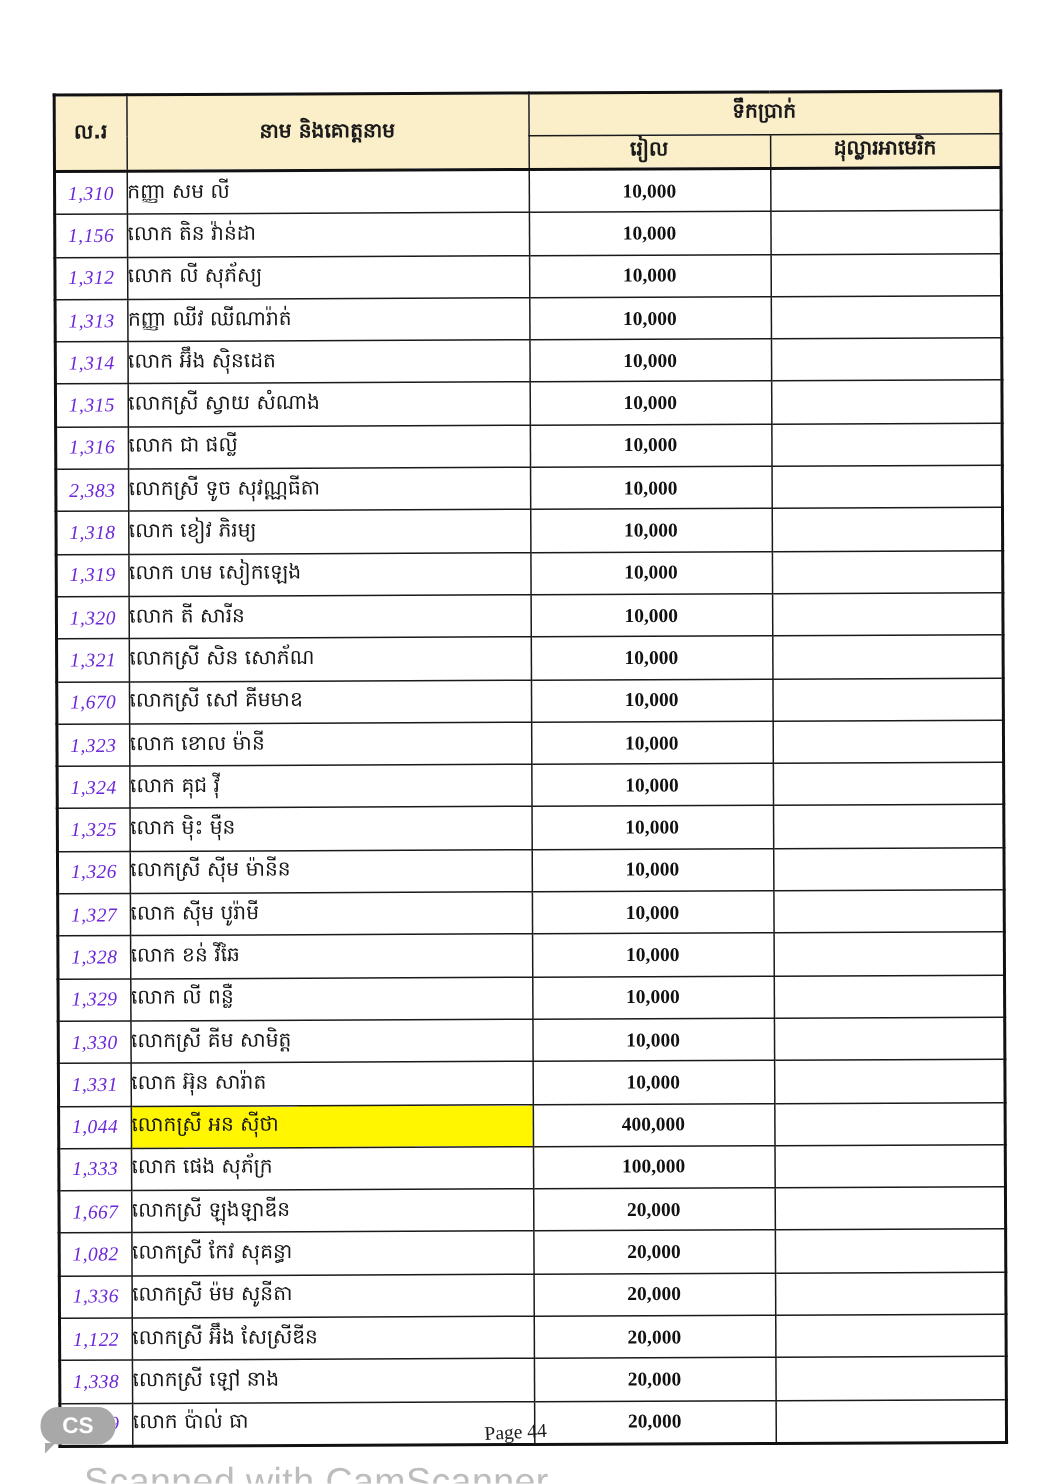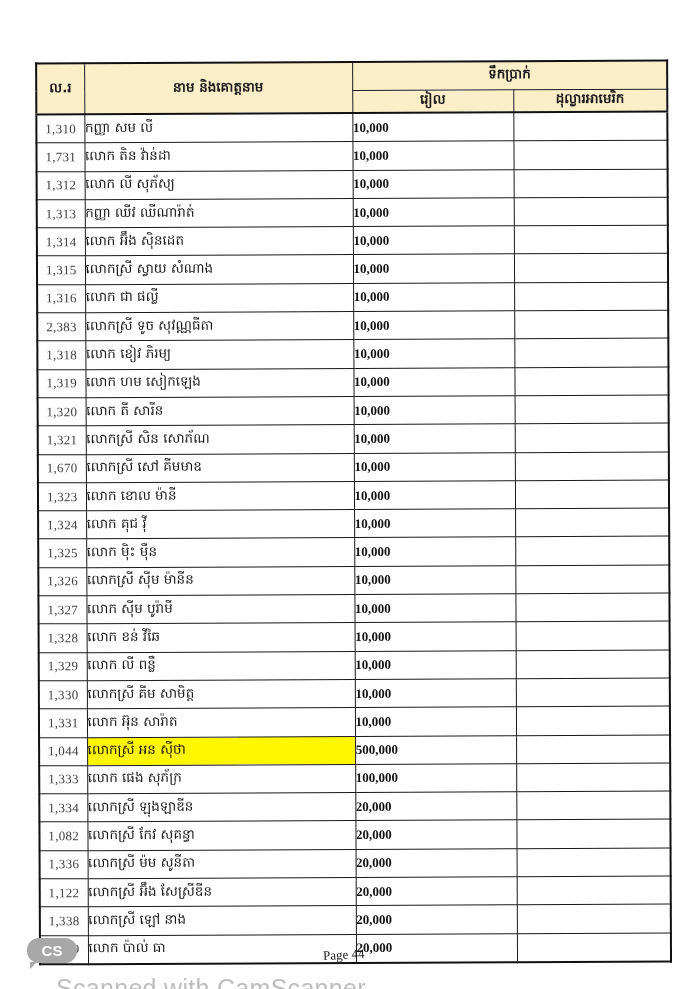--- a/index.html
+++ b/index.html
@@ -32,28 +32,28 @@
     background:#fbefc9;
     font-weight:700;font-size:13.5px;color:#1b1b1b;
     text-align:center;vertical-align:middle;
   }
   tr.h1{height:28px;} tr.h2{height:23px;}
   thead{border-bottom:2.2px solid #111;}
   tbody td{height:27.3px;background:#ffffff;vertical-align:middle;}
   td.no{
     text-align:center;
     font-family:"Liberation Serif","DejaVu Serif",serif;
-    font-size:13px;color:#404040;letter-spacing:.3px;
+    font-size:13px;color:#6d28d9;letter-spacing:.3px;font-style:italic;
   }
   td.name{
     text-align:left;padding-left:5px;
     font-size:13.5px;color:#171717;
   }
   td.riel{
-    text-align:left;padding-right:15px;
+    text-align:center;padding-right:15px;
     font-family:"Liberation Serif","DejaVu Serif",serif;
     font-weight:700;font-size:13px;color:#111;
   }
   td.usd{background:#ffffff;}
   td.hl{background:#fff600;}
   
   .footer{position:absolute;left:0;top:930px;width:700px;height:59px;}
   .cs-badge{
     position:absolute;left:27px;top:8px;width:50px;height:25px;
     background:#a8a8a8;border-radius:12px;
@@ -103,21 +103,21 @@
         </tr>
       </thead>
       <tbody>
           <tr>
             <td class="no">1,310</td>
             <td class="name">កញ្ញា សម លី</td>
             <td class="riel">10,000</td>
             <td class="usd"></td>
           </tr>
           <tr>
-            <td class="no">1,731</td>
+            <td class="no">1,156</td>
             <td class="name">លោក តិន វ៉ាន់ដា</td>
             <td class="riel">10,000</td>
             <td class="usd"></td>
           </tr>
           <tr>
             <td class="no">1,312</td>
             <td class="name">លោក លី សុភ័ស្យ</td>
             <td class="riel">10,000</td>
             <td class="usd"></td>
           </tr>
@@ -231,31 +231,31 @@
           </tr>
           <tr>
             <td class="no">1,331</td>
             <td class="name">លោក អ៊ុន សារ៉ាត</td>
             <td class="riel">10,000</td>
             <td class="usd"></td>
           </tr>
           <tr>
             <td class="no">1,044</td>
             <td class="name hl">លោកស្រី អន ស៊ីថា</td>
-            <td class="riel">500,000</td>
+            <td class="riel">400,000</td>
             <td class="usd"></td>
           </tr>
           <tr>
             <td class="no">1,333</td>
             <td class="name">លោក ផេង សុភ័ក្រ</td>
             <td class="riel">100,000</td>
             <td class="usd"></td>
           </tr>
           <tr>
-            <td class="no">1,334</td>
+            <td class="no">1,667</td>
             <td class="name">លោកស្រី ឡុងឡាឌីន</td>
             <td class="riel">20,000</td>
             <td class="usd"></td>
           </tr>
           <tr>
             <td class="no">1,082</td>
             <td class="name">លោកស្រី កែវ សុគន្ធា</td>
             <td class="riel">20,000</td>
             <td class="usd"></td>
           </tr>

